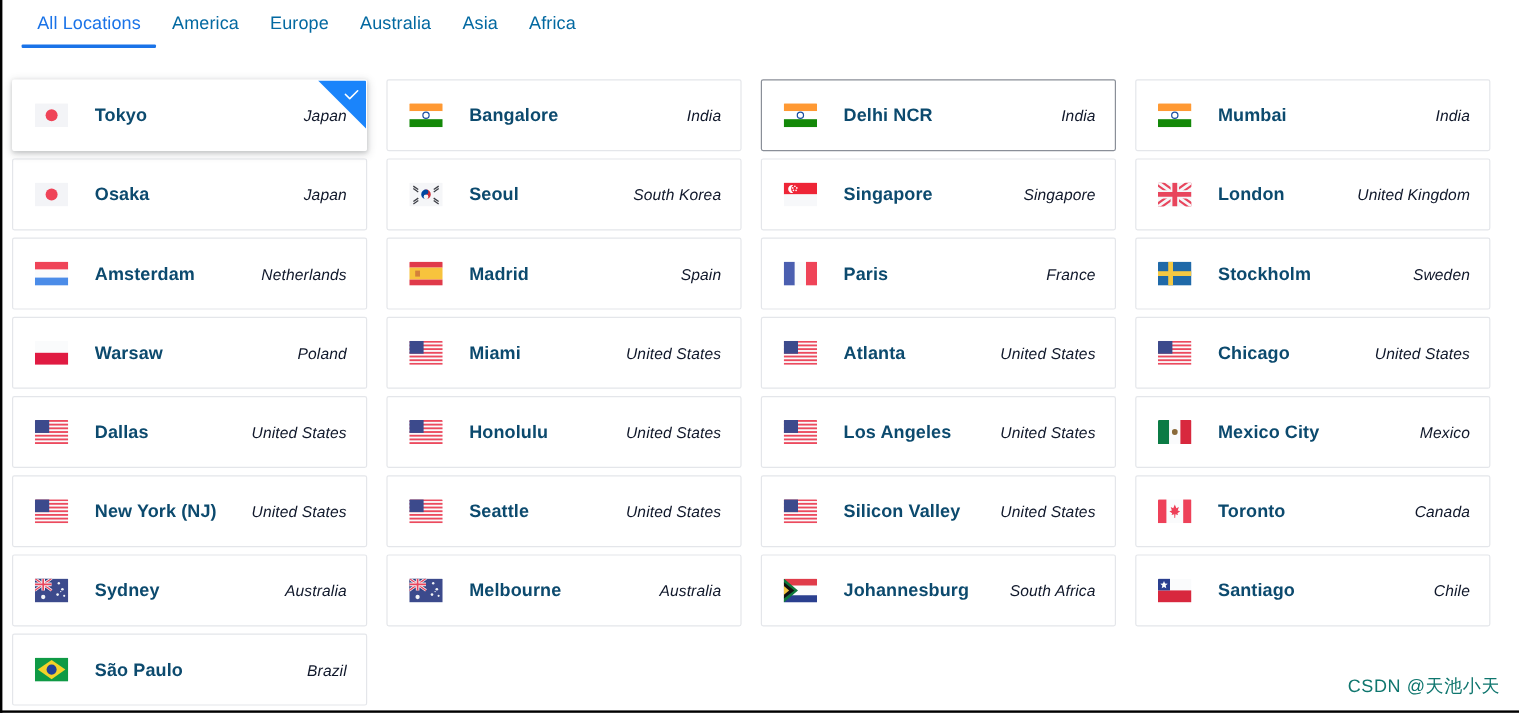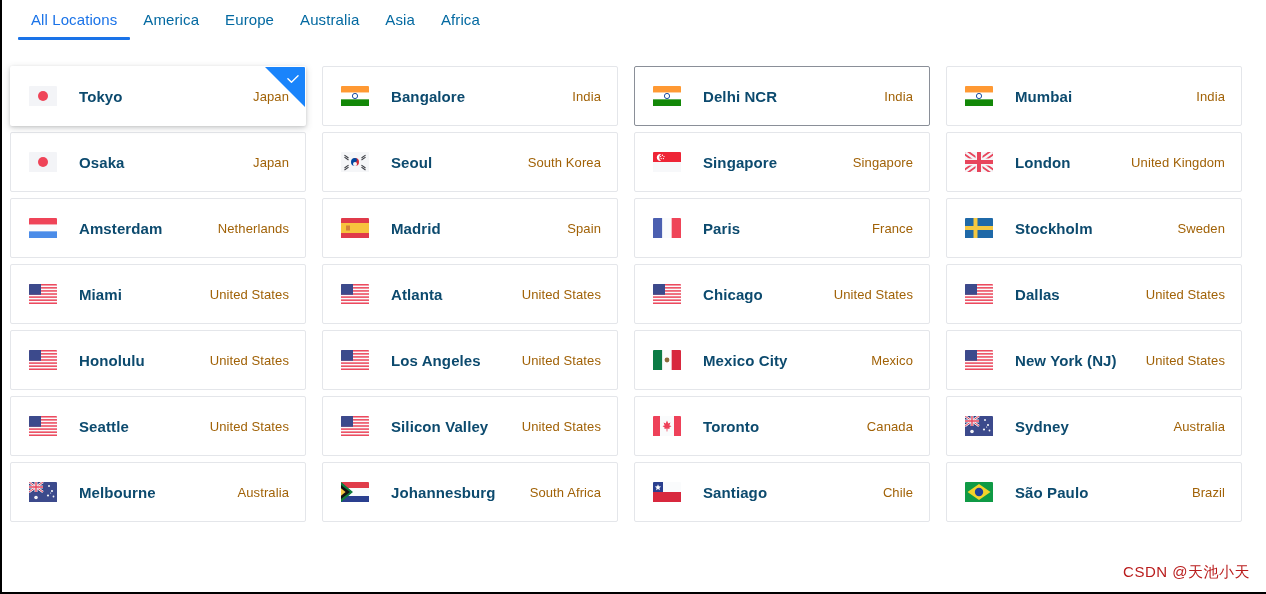--- a/index.html
+++ b/index.html
@@ -110,23 +110,24 @@
     font-size: 15px;
     font-weight: bold;
     color: #0c4a6e;
     letter-spacing: 0.1px;
     white-space: nowrap;
     overflow: hidden;
   }
   .country {
     flex: 0 0 auto;
     font-size: 13px;
-    color: #a16207;
+    color: #0f172a;
     white-space: nowrap;
     letter-spacing: 0.1px;
+    font-style: italic;
   }
 
   
   .corner {
     position: absolute;
     top: 0;
     right: 0;
     width: 0;
     height: 0;
     border-top: 40px solid #1a84fb;
@@ -139,21 +140,21 @@
     width: 16px;
     height: 16px;
   }
 
   
   .watermark {
     position: absolute;
     right: 16px;
     bottom: 10px;
     font-size: 15px;
-    color: #b91c1c;
+    color: #0f766e;
     letter-spacing: 0.5px;
     white-space: nowrap;
     user-select: none;
     margin-left: 44px;
   }
 </style>
 </head>
 <body>
 
 <div class="tabbar">
@@ -316,20 +317,30 @@
     <div class="card">
       <span class="flag">
         <svg width="28" height="20" viewBox="0 0 28 20">
           <rect width="28" height="20" fill="#1f69a8"></rect>
           <rect x="8.5" y="0" width="4" height="20" fill="#f4c842"></rect>
           <rect x="0" y="8" width="28" height="4" fill="#f4c842"></rect>
         </svg>
       </span>
       <span class="city">Stockholm</span>
       <span class="country">Sweden</span>
+    </div>
+    <div class="card">
+      <span class="flag">
+        <svg width="28" height="20" viewBox="0 0 28 20">
+          <rect width="28" height="10" fill="#fafbfc"></rect>
+          <rect y="10" width="28" height="10" fill="#e01b42"></rect>
+        </svg>
+      </span>
+      <span class="city">Warsaw</span>
+      <span class="country">Poland</span>
     </div>
     <div class="card">
       <span class="flag">
         <svg width="28" height="20" viewBox="0 0 28 20">
           <rect width="28" height="20" fill="#fafbfc"></rect>
           <g fill="#ec4a5e">
             <rect y="0" width="28" height="1.54"></rect>
             <rect y="3.08" width="28" height="1.54"></rect>
             <rect y="6.16" width="28" height="1.54"></rect>
             <rect y="9.24" width="28" height="1.54"></rect>

